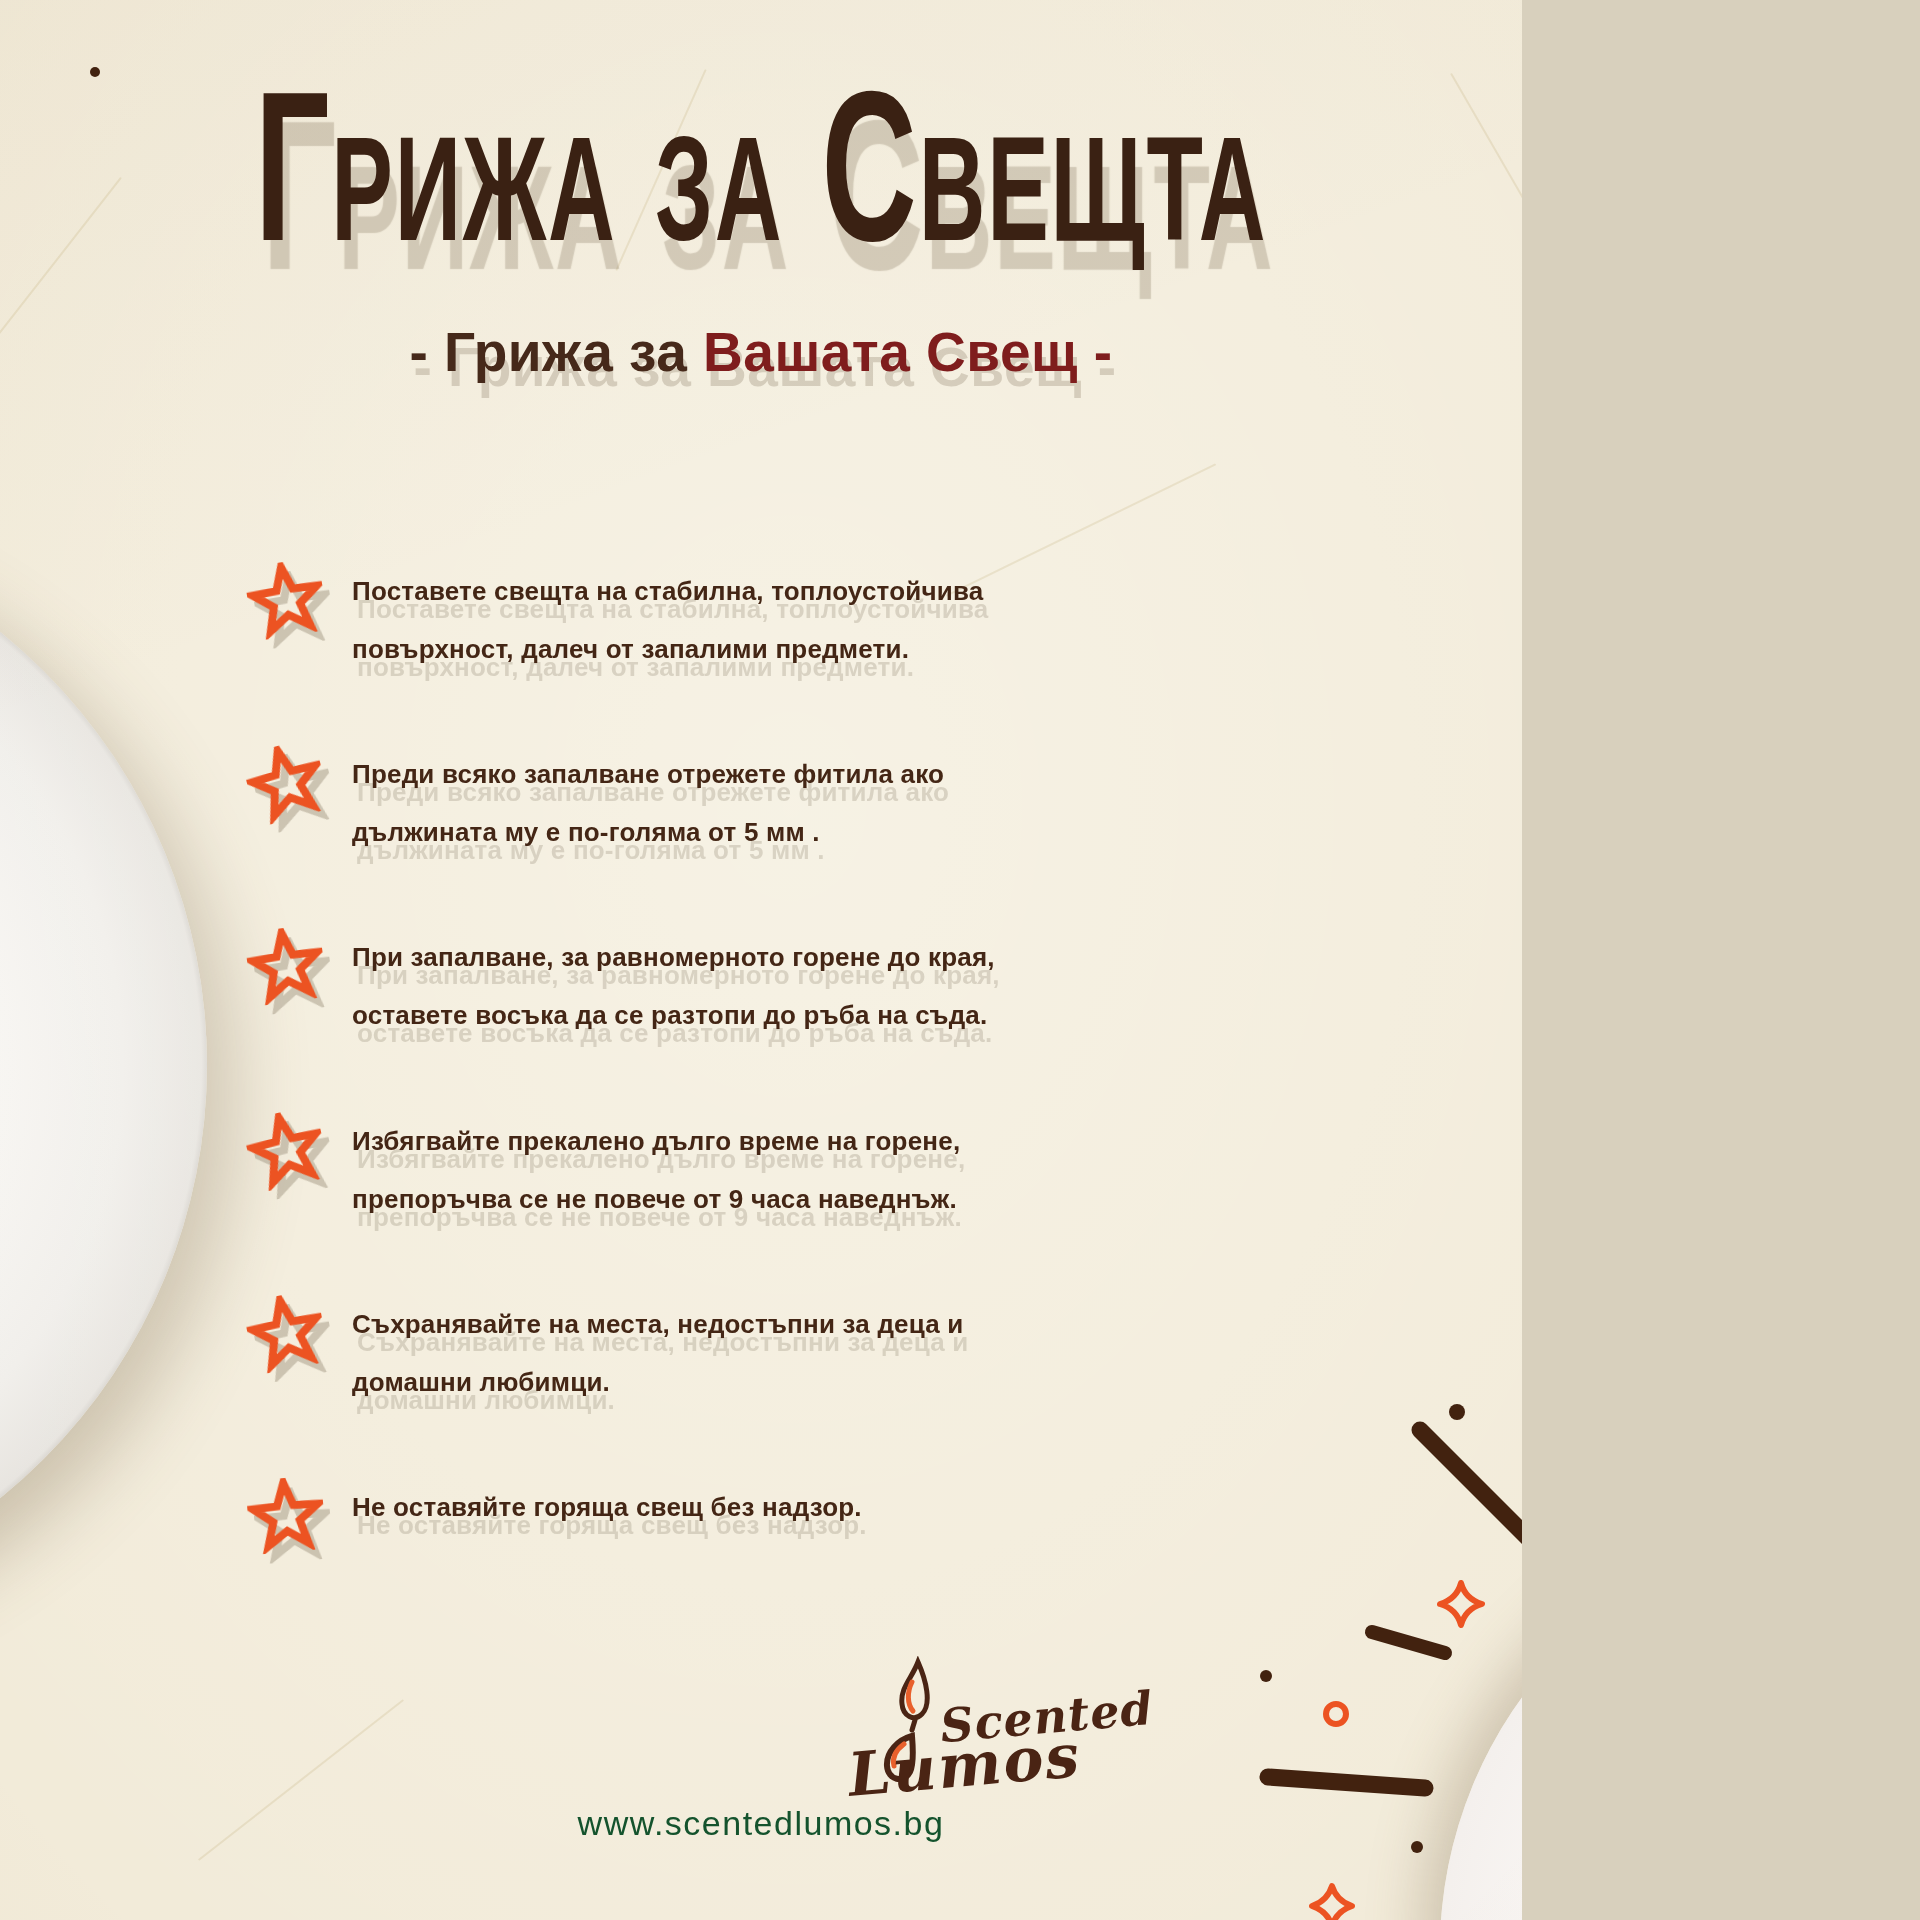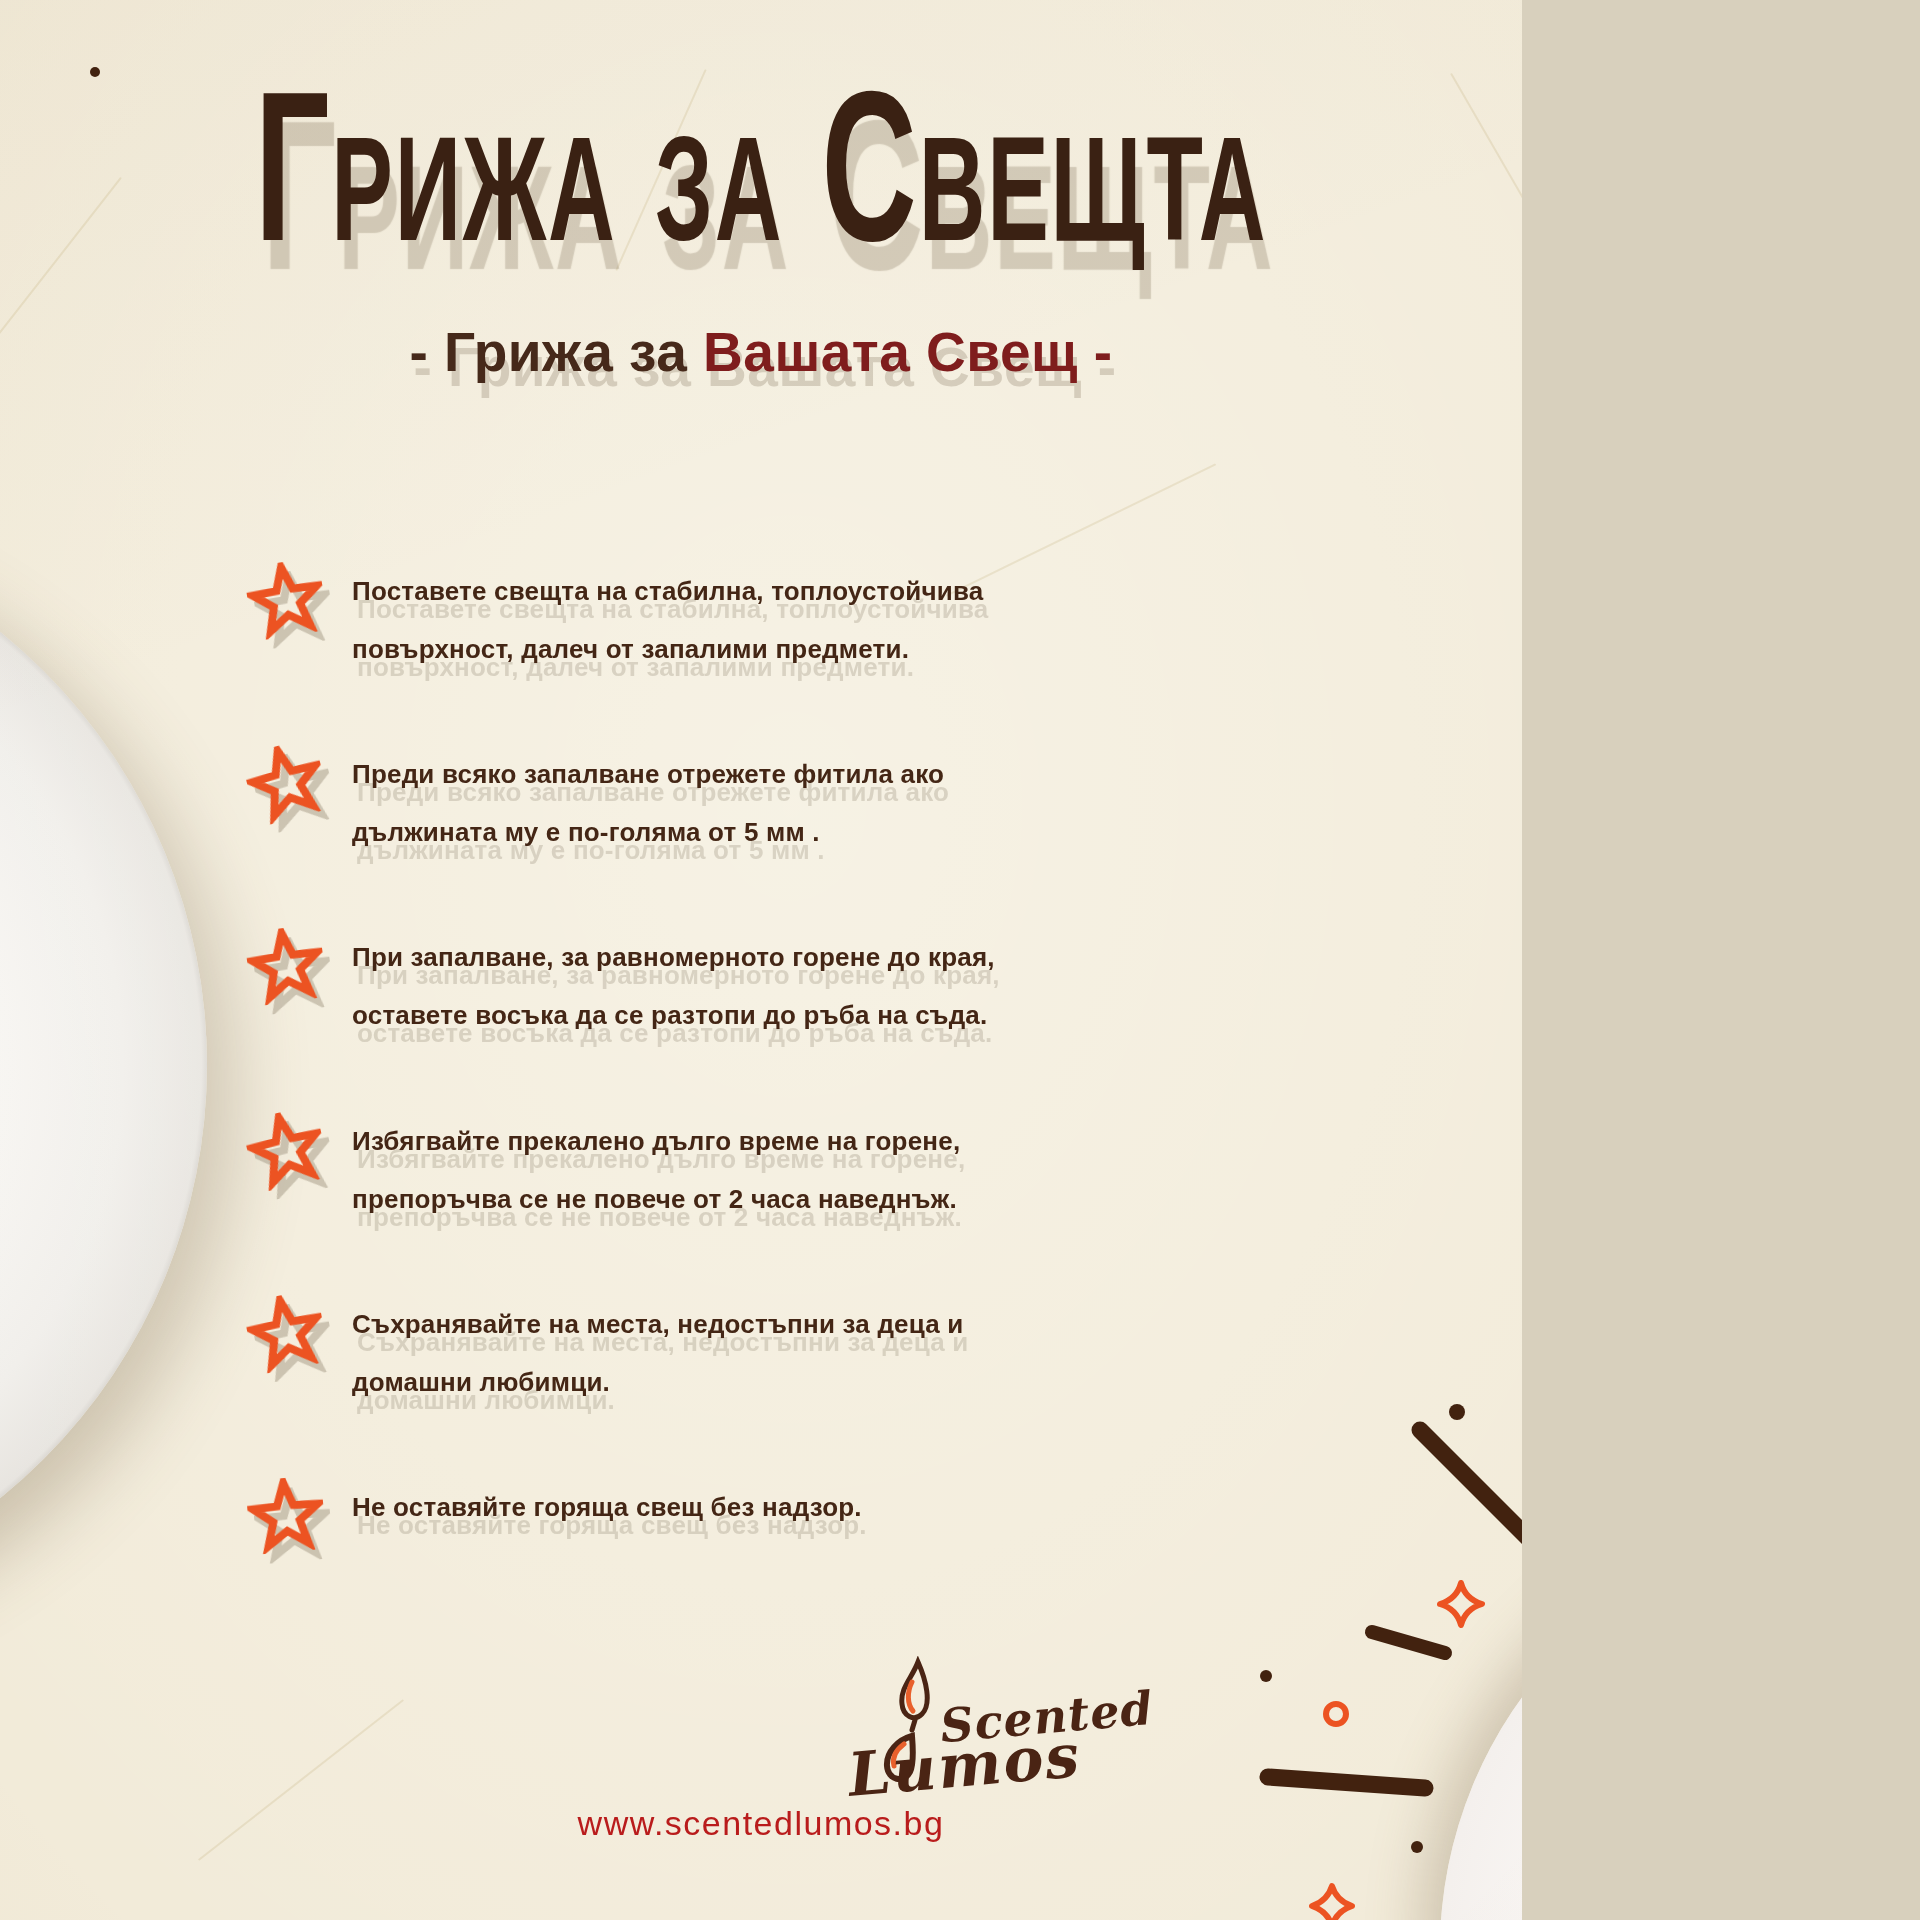--- a/index.html
+++ b/index.html
@@ -76,21 +76,21 @@
   
   .doodles{position:absolute;inset:0;pointer-events:none;}
 
   
   .logo-candle{position:absolute;left:860px;top:1656px;}
   .brand1{position:absolute;left:940px;top:1690px;font-family:"DejaVu Serif","Liberation Serif",serif;
     font-style:italic;font-weight:700;font-size:46px;color:#4a2414;transform:rotate(-5deg);letter-spacing:1px;}
   .brand2{position:absolute;left:848px;top:1730px;font-family:"DejaVu Serif","Liberation Serif",serif;
     font-style:italic;font-weight:700;font-size:60px;color:#4a2414;transform:rotate(-5deg);letter-spacing:2px;}
   .site{position:absolute;left:0;right:0;top:1804px;text-align:center;
-    font-size:34px;color:#b91c1c;letter-spacing:1.5px;}
+    font-size:34px;color:#14532d;letter-spacing:1.5px;}
 </style>
 </head>
 <body>
 
 <div class="canvas">
 
   <div class="tin"></div>
   <div class="jar"></div>
   <div class="flame-glow"></div>
   <div class="flame"></div>
@@ -164,21 +164,21 @@
 оставете восъка да се разтопи до ръба на съда.</div>
   </div>
 
   <div class="tip t4">
     <div class="star-box">
       <svg width="76" height="74" viewBox="0 0 76 72" style="transform:rotate(-13deg)">
           <polygon points="38,4 46.2,26.7 70.3,27.5 51.3,42.3 58,65.5 38,52 18,65.5 24.7,42.3 5.7,27.5 29.8,26.7" fill="none" stroke="#ec5322" stroke-width="8" stroke-linejoin="miter"></polygon>
         </svg>
     </div>
     <div class="txt">Избягвайте прекалено дълго време на горене,
-препоръчва се не повече от 2 часа наведнъж.</div>
+препоръчва се не повече от 9 часа наведнъж.</div>
   </div>
 
   <div class="tip t5">
     <div class="star-box">
       <svg width="76" height="74" viewBox="0 0 76 72" style="transform:rotate(-11deg)">
           <polygon points="38,4 46.2,26.7 70.3,27.5 51.3,42.3 58,65.5 38,52 18,65.5 24.7,42.3 5.7,27.5 29.8,26.7" fill="none" stroke="#ec5322" stroke-width="8" stroke-linejoin="miter"></polygon>
         </svg>
     </div>
     <div class="txt">Съхранявайте на места, недостъпни за деца и
 домашни любимци.</div>

